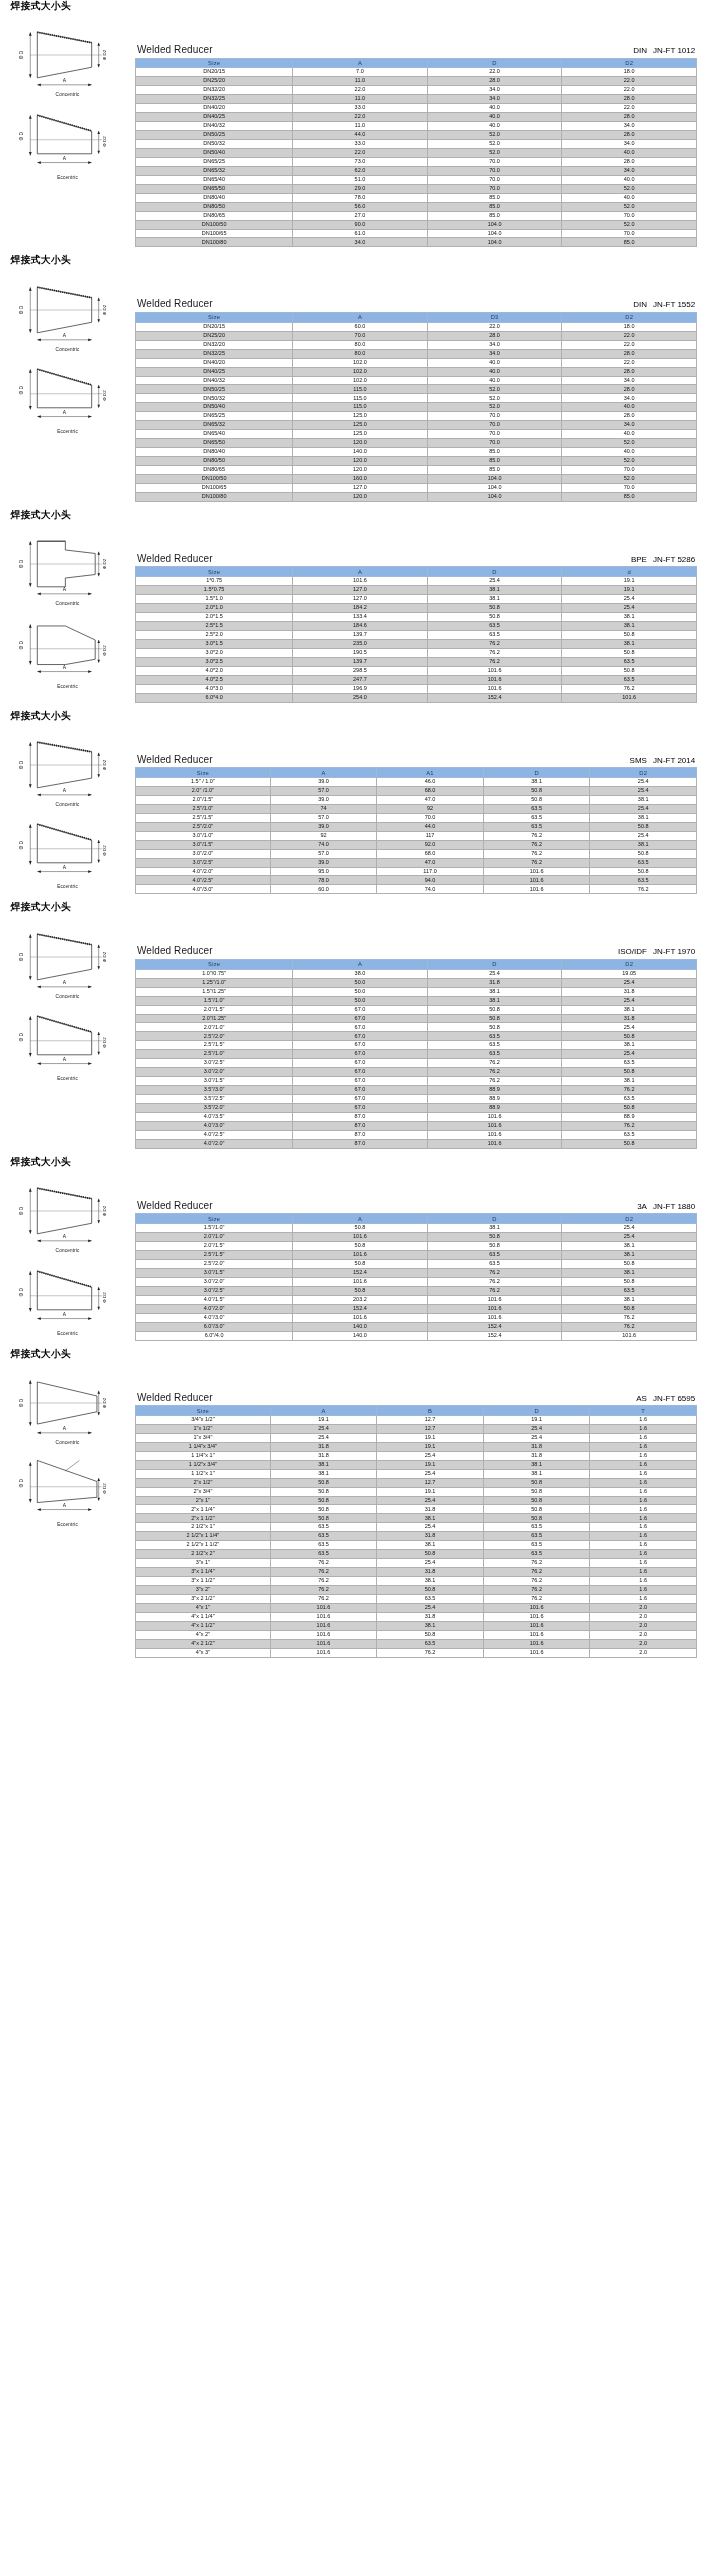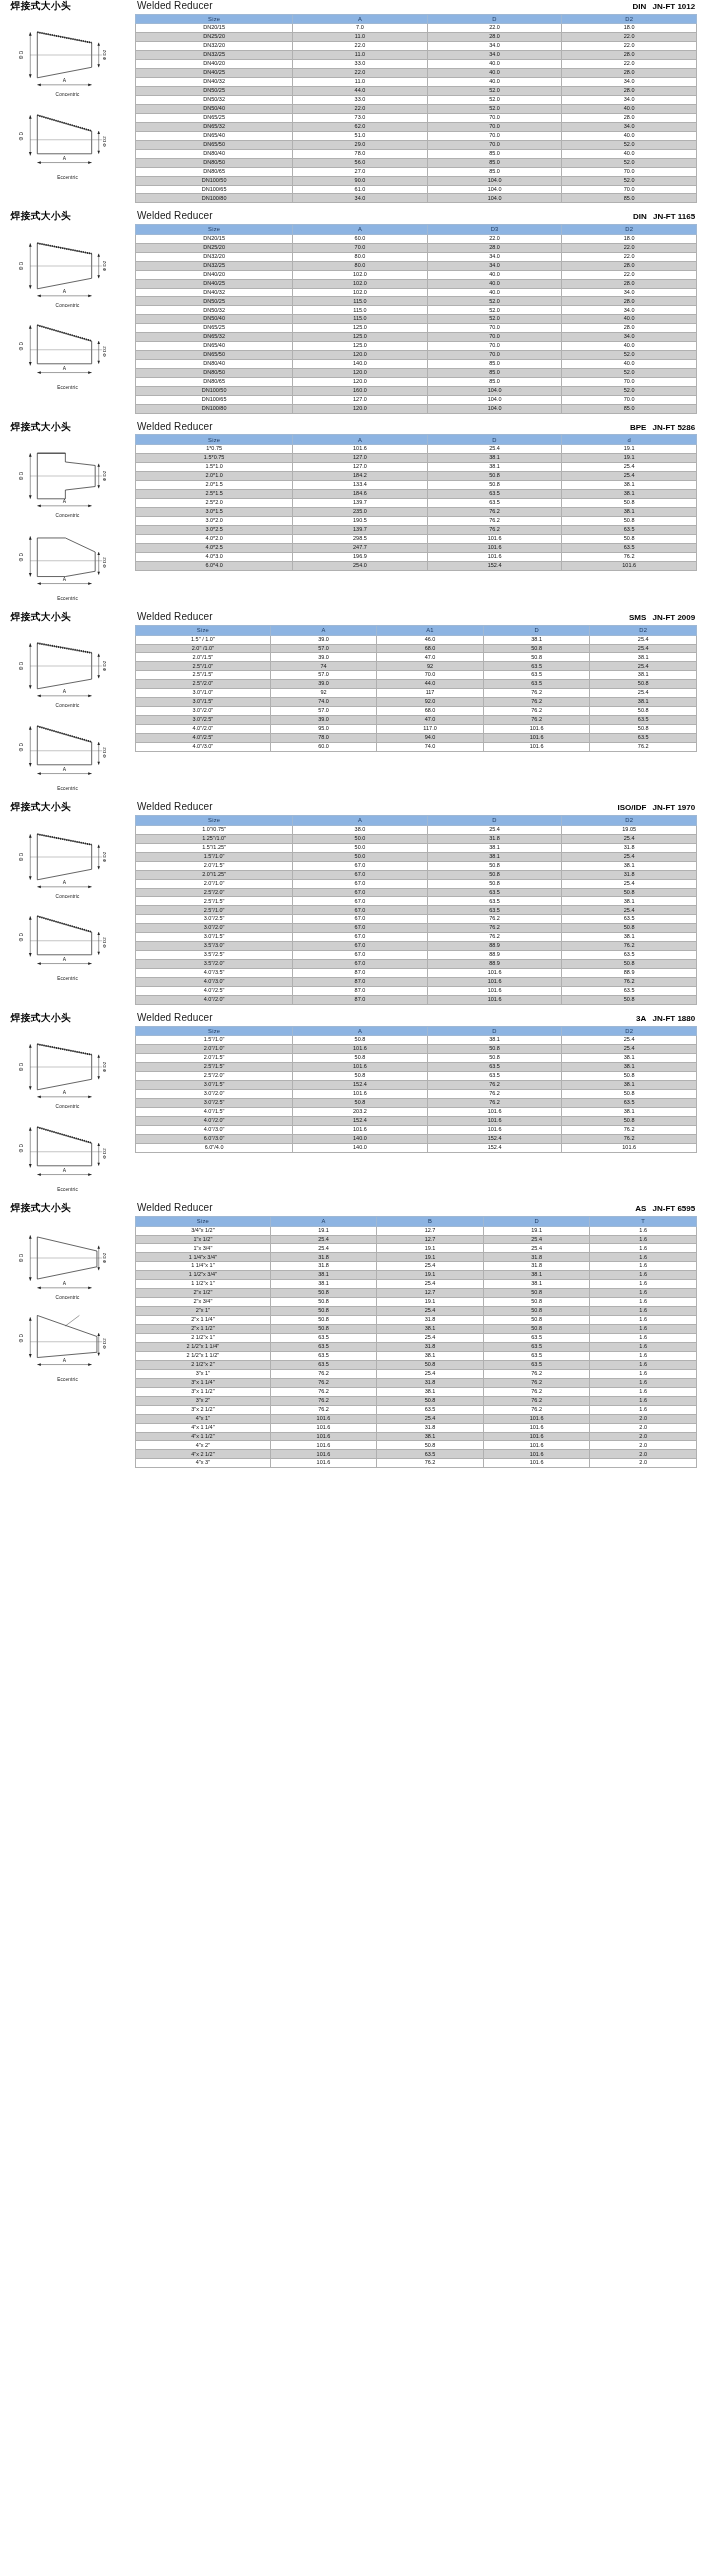--- a/index.html
+++ b/index.html
@@ -6,41 +6,41 @@
   html, body { margin:0; padding:0; }
   body {
     width:704px; background:#ffffff;
     font-family:"Liberation Sans", sans-serif;
     color:#000; -webkit-font-smoothing:antialiased;
   }
   .page { width:704px; position:relative; padding:0; }
 
   .section { display:flex; width:704px; padding:0 7px 0 8.8px; margin-bottom:7px; }
   .left-col { width:121px; flex:0 0 121px; }
-  .right-col { flex:1; padding-left:5.3px; }
+  .right-col { flex:1; padding-left:5.3px;margin-top:44px; }
 
   .cn-title {
     font-size:9.7px; font-weight:600; letter-spacing:0.4px;
     margin:0 0 5.3px 1.8px; color:#000;
     font-family:Liberation Serif, serif;
   }
 
   .drawing { width:114px; margin:0 0 3.5px 1.8px; }
   .drawing svg { display:block; }
   .dwg-caption {
     text-align:center; font-size:4.6px; color:#111;
     margin-top:0px; letter-spacing:0.2px;
   }
 
   .tbl-head {
     display:flex; align-items:baseline; justify-content:space-between;
     padding:0 1.8px 2.6px 1.8px;
   }
   .tbl-title { font-size:10px; font-weight:400; color:#1a1a1a; letter-spacing:0.1px; }
-  .tbl-code { font-size:8px; font-weight:700; color:#000; white-space:nowrap; }
+  .tbl-code { font-size:8px; font-weight:400; color:#000; white-space:nowrap; }
   .tbl-code .std { margin-right:6.2px; }
 
   table.spec {
     border-collapse:collapse; width:100%;
     table-layout:fixed; font-size:5.5px;
   }
   table.spec th {
     background:#8db4e2; color:#1f3a5f; font-weight:400;
     border:0.4px solid #9fb8d4; padding:1.4px 0; text-align:center;
     font-size:5.8px; letter-spacing:0.2px;
@@ -279,21 +279,21 @@
     <text x="14" y="40" font-size="5.4" fill="#111" text-anchor="middle" transform="rotate(-90 14 40)" font-family="Liberation Sans, sans-serif">Φ D</text>
     <text x="108" y="46" font-size="5" fill="#111" text-anchor="middle" transform="rotate(-90 108 46)" font-family="Liberation Sans, sans-serif">Φ D2</text>
     <text x="61" y="67" font-size="5.6" fill="#111" text-anchor="middle" font-family="Liberation Sans, sans-serif">A</text>
   </svg>
           <div class="dwg-caption">Eccentric</div>
         </div>
       </div>
       <div class="right-col">
         <div class="tbl-head">
           <span class="tbl-title">Welded Reducer</span>
-          <span class="tbl-code"><span class="std">DIN</span><span>JN-FT 1165</span></span>
+          <span class="tbl-code"><span class="std">DIN</span><span>JN-FT 1552</span></span>
         </div>
         <table class="spec">
           <thead>
             <tr>
               <th style="width: 28%;">Size</th>
               <th>A</th>
               <th>D3</th>
               <th>D2</th>
             </tr>
           </thead>
@@ -608,21 +608,21 @@
     <text x="14" y="40" font-size="5.4" fill="#111" text-anchor="middle" transform="rotate(-90 14 40)" font-family="Liberation Sans, sans-serif">Φ D</text>
     <text x="108" y="46" font-size="5" fill="#111" text-anchor="middle" transform="rotate(-90 108 46)" font-family="Liberation Sans, sans-serif">Φ D2</text>
     <text x="61" y="67" font-size="5.6" fill="#111" text-anchor="middle" font-family="Liberation Sans, sans-serif">A</text>
   </svg>
           <div class="dwg-caption">Eccentric</div>
         </div>
       </div>
       <div class="right-col">
         <div class="tbl-head">
           <span class="tbl-title">Welded Reducer</span>
-          <span class="tbl-code"><span class="std">SMS</span><span>JN-FT 2009</span></span>
+          <span class="tbl-code"><span class="std">SMS</span><span>JN-FT 2014</span></span>
         </div>
         <table class="spec">
           <thead>
             <tr>
               <th style="width: 24%;">Size</th>
               <th>A</th>
               <th>A1</th>
               <th>D</th>
               <th>D2</th>
             </tr>

